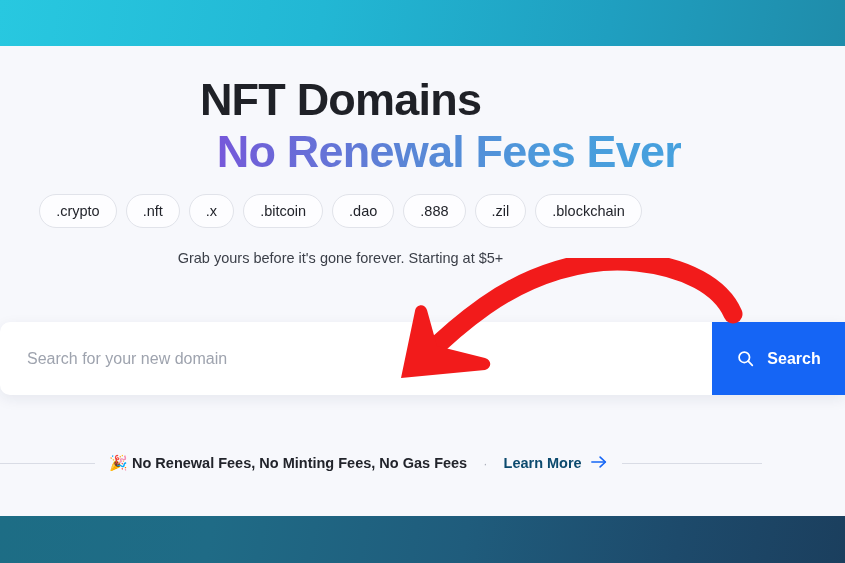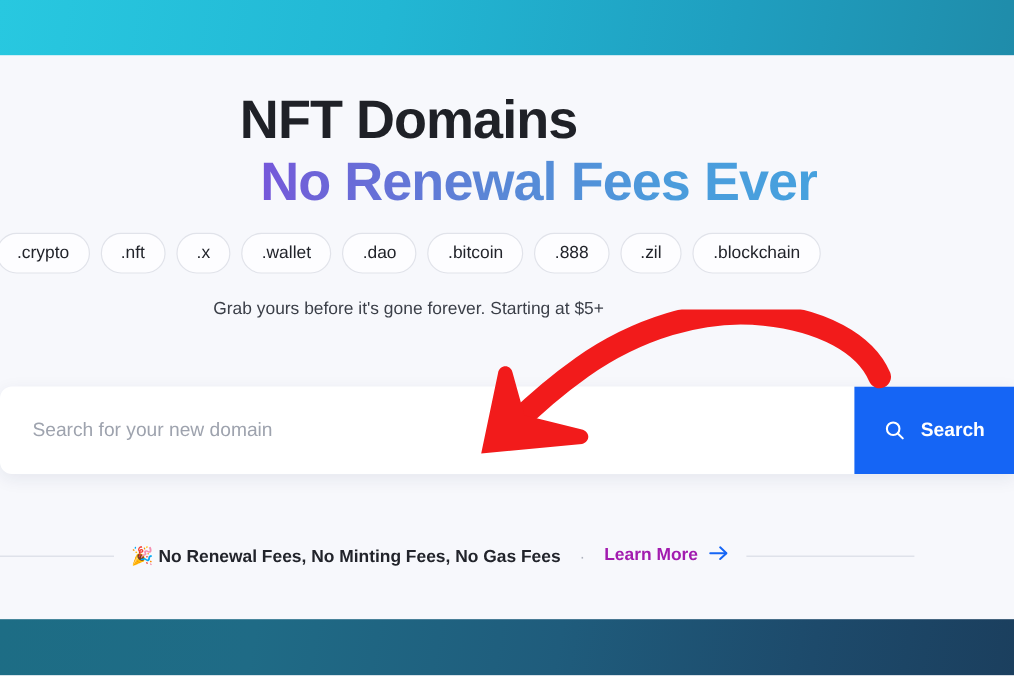--- a/index.html
+++ b/index.html
@@ -171,21 +171,21 @@
   }
   .promo-emoji { font-size: 15px; margin-right: 4px; }
   .promo-dot {
     color: #aeb2bd;
     font-size: 13px;
     padding: 0 2px;
   }
   .promo-link {
     font-size: 14.5px;
     font-weight: bold;
-    color: #a21caf;
+    color: #0c4a6e;
     text-decoration: none;
     display: inline-flex;
     align-items: center;
     gap: 8px;
     white-space: nowrap;
   }
 
   
   .bottom-bar {
     position: absolute;
@@ -223,27 +223,24 @@
       <div class="chip">
         <span>.crypto</span>
       </div>
       <div class="chip">
         <span>.nft</span>
       </div>
       <div class="chip">
         <span>.x</span>
       </div>
       <div class="chip">
-        <span>.wallet</span>
+        <span>.bitcoin</span>
       </div>
       <div class="chip">
         <span>.dao</span>
-      </div>
-      <div class="chip">
-        <span>.bitcoin</span>
       </div>
       <div class="chip">
         <span>.888</span>
       </div>
       <div class="chip">
         <span>.zil</span>
       </div>
       <div class="chip">
         <span>.blockchain</span>
       </div>

